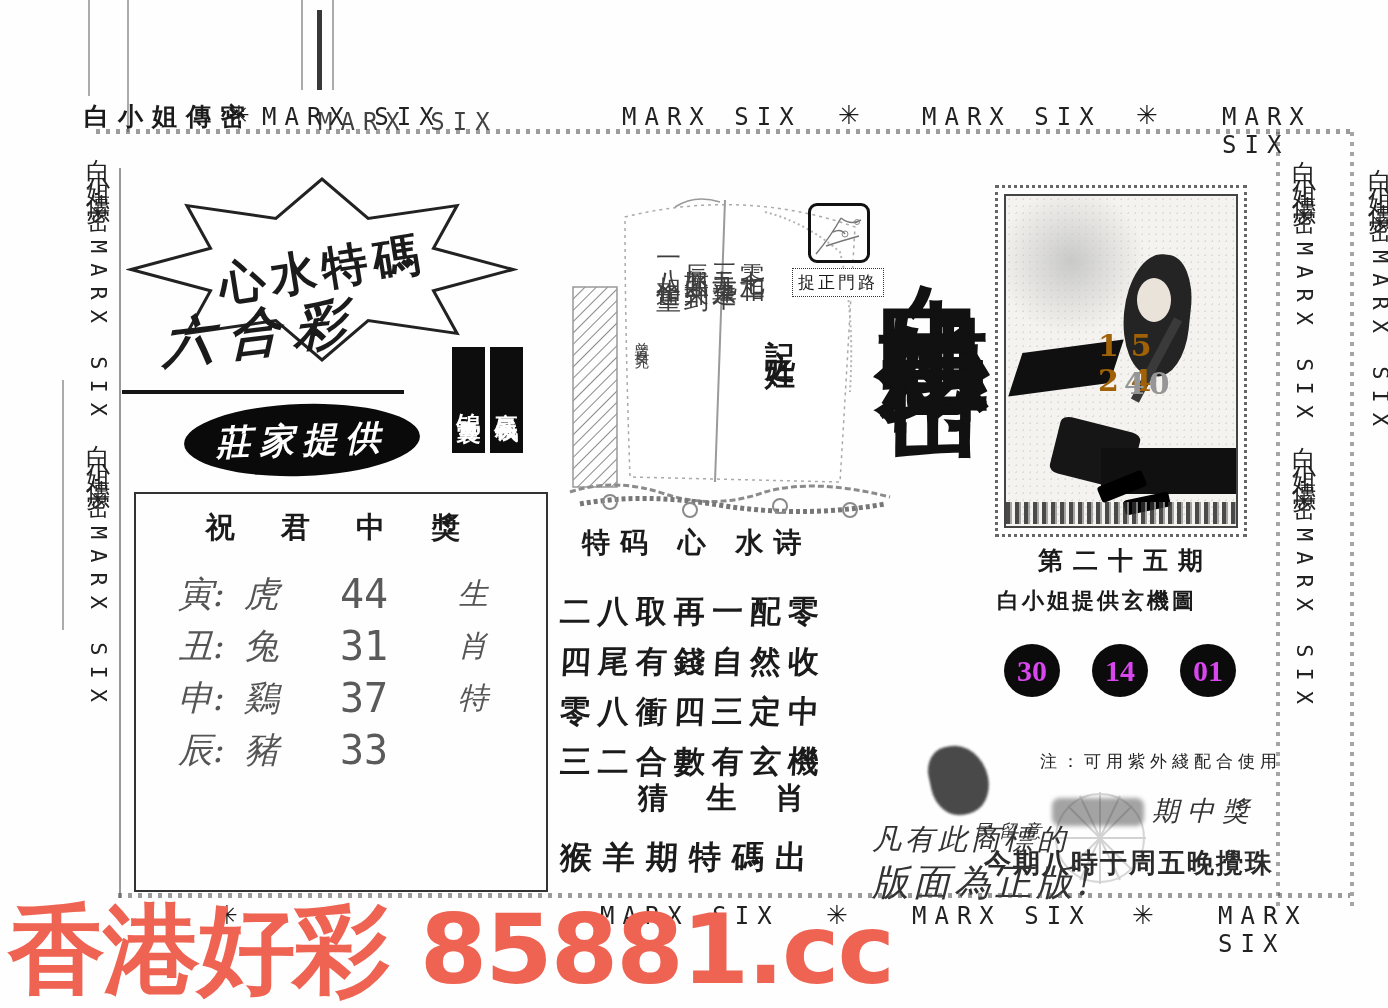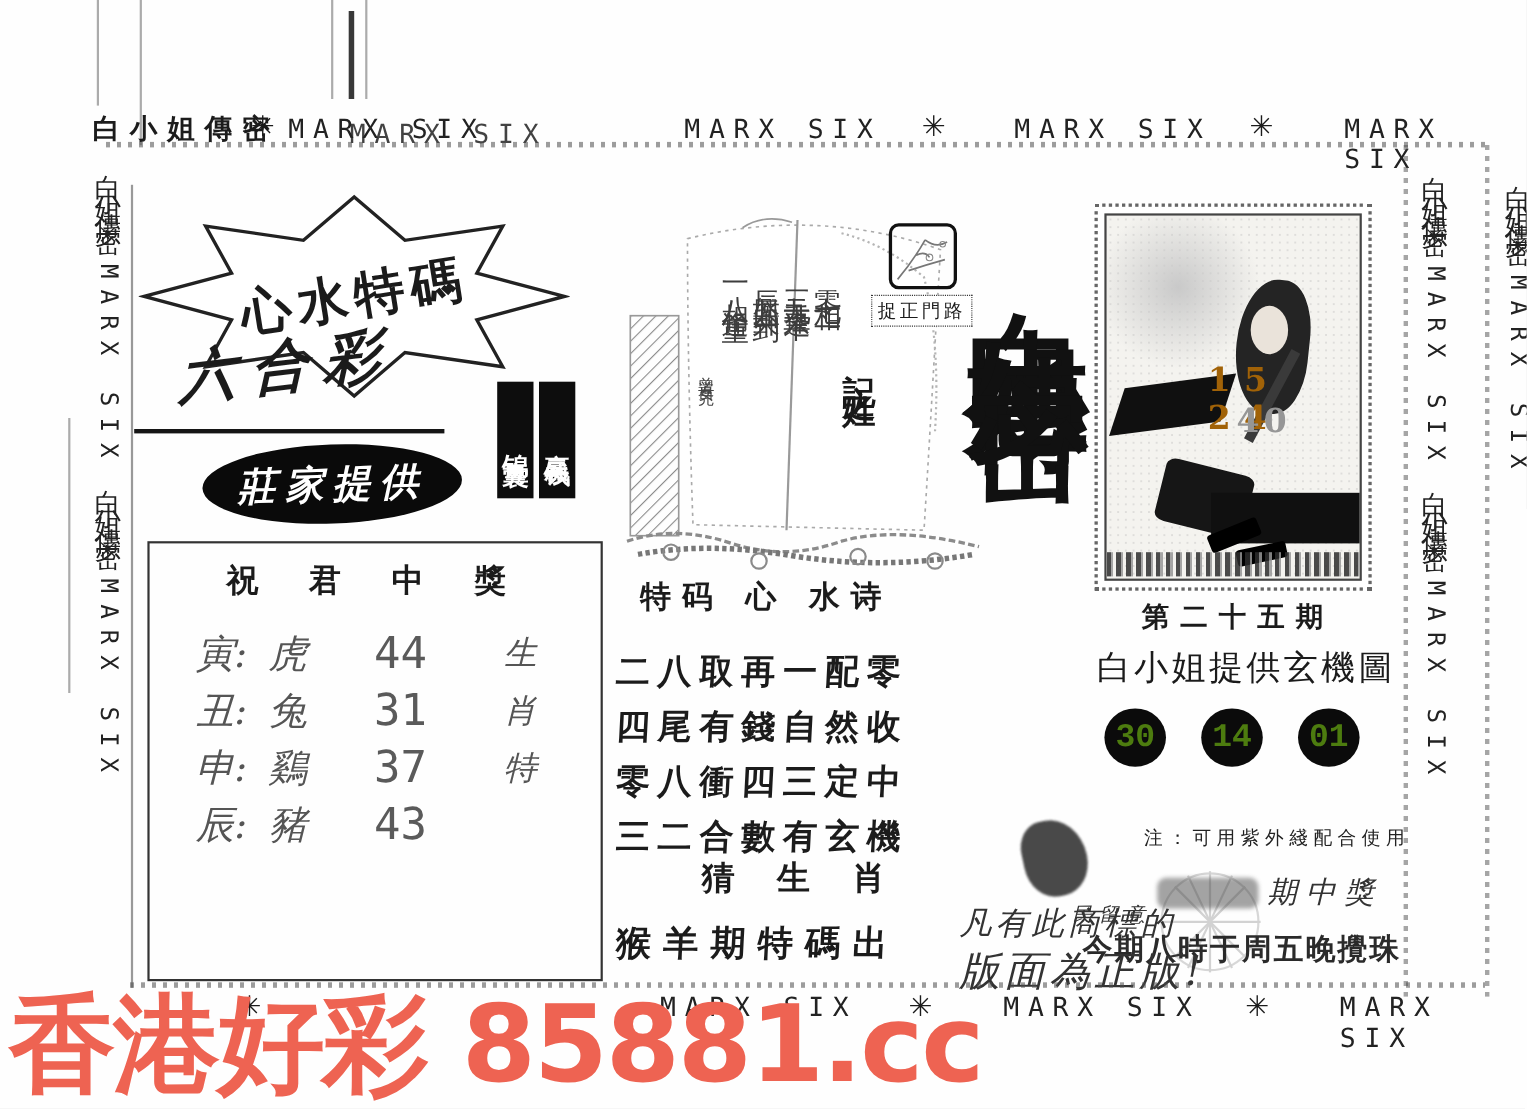--- a/index.html
+++ b/index.html
@@ -82,25 +82,25 @@
   .ph-shape{left:48px;top:228px;width:82px;height:58px;background:#161616;border-radius:12%;transform:rotate(14deg);}
   .ph-bench{left:95px;top:252px;width:141px;height:46px;background:#101010;}
   .ph-boot1{left:92px;top:282px;width:48px;height:17px;background:#000;transform:rotate(-22deg);border-radius:3px;}
   .ph-boot2{left:118px;top:300px;width:46px;height:15px;background:#000;transform:rotate(-12deg);border-radius:3px;}
   .ph-num1{left:92px;top:132px;font-size:30px;color:#a16207;letter-spacing:12px;font-weight:600;}
   .ph-num2{left:118px;top:170px;font-size:30px;color:#969696;letter-spacing:4px;font-weight:600;}
   .ph-hatch{left:0;bottom:2px;width:100%;height:22px;opacity:.85;
     background:repeating-linear-gradient(90deg,#2c2c2c 0 4px,#979797 4px 6px,transparent 6px 9px);}
 
   .issue{left:1038px;top:544px;font-size:25px;letter-spacing:10px;font-weight:600;}
-  .caption{left:997px;top:586px;font-size:31px;letter-spacing:3px;font-weight:400;}
+  .caption{left:997px;top:586px;font-size:22px;letter-spacing:3px;font-weight:700;}
   .balls{left:1004px;top:644px;display:flex;gap:32px;}
-  .ball{width:56px;height:53px;background:#0b0b0b;border-radius:50%;color:#4d7c0f;display:flex;
+  .ball{width:56px;height:53px;background:#0b0b0b;border-radius:50%;color:#d946ef;display:flex;
     align-items:center;justify-content:center;font-size:30px;font-weight:700;
-    font-family:Liberation Mono, monospace;}
+    font-family:Liberation Serif, serif;}
   .uv-note{left:1000px;top:750px;font-size:17px;letter-spacing:5px;color:#222;margin-left:40px;}
   .stamp{left:1040px;top:778px;width:120px;height:120px;opacity:.32;}
   .hand{color:#333;font-style:italic;}
   .notice-a{left:975px;top:819px;font-size:18px;letter-spacing:6px;}
   .notice-b{left:1152px;top:793px;font-size:27px;letter-spacing:8px;}
   .smudge1{left:1052px;top:798px;width:92px;height:28px;background:#4a4a4a;opacity:.5;border-radius:8px;filter:blur(2px);}
   .smudge2{left:930px;top:745px;width:58px;height:70px;background:#1c1c1c;opacity:.8;border-radius:40% 60% 50% 50%;filter:blur(1px);transform:rotate(-12deg);}
   .stamp-l1{left:872px;top:820px;font-size:29px;letter-spacing:4px;}
   .publisher{left:984px;top:845px;font-size:27px;letter-spacing:2px;font-family:"DejaVu Sans","Liberation Sans",sans-serif;font-weight:600;color:#2a2a2a;}
   .stamp-l2{left:872px;top:858px;font-size:37px;letter-spacing:4px;}
@@ -180,21 +180,21 @@
       </div>
       <div class="zrow">
         <span>申:</span>
           <span>鷄</span>
           <span class="num">37</span>
           <span class="tag">特</span>
       </div>
       <div class="zrow">
         <span>辰:</span>
           <span>豬</span>
-          <span class="num">43</span>
+          <span class="num">33</span>
           <span class="tag"></span>
       </div>
     </div>
   </div>
 
   <svg class="abs" style="left:555px;top:192px;" width="350" height="330" viewBox="0 0 350 330">
     <defs>
       <pattern id="hatch" width="8" height="8" patternUnits="userSpaceOnUse" patternTransform="rotate(45)">
         <line x1="0" y1="0" x2="0" y2="8" stroke="#8a8a8a" stroke-width="2"></line>
       </pattern>

